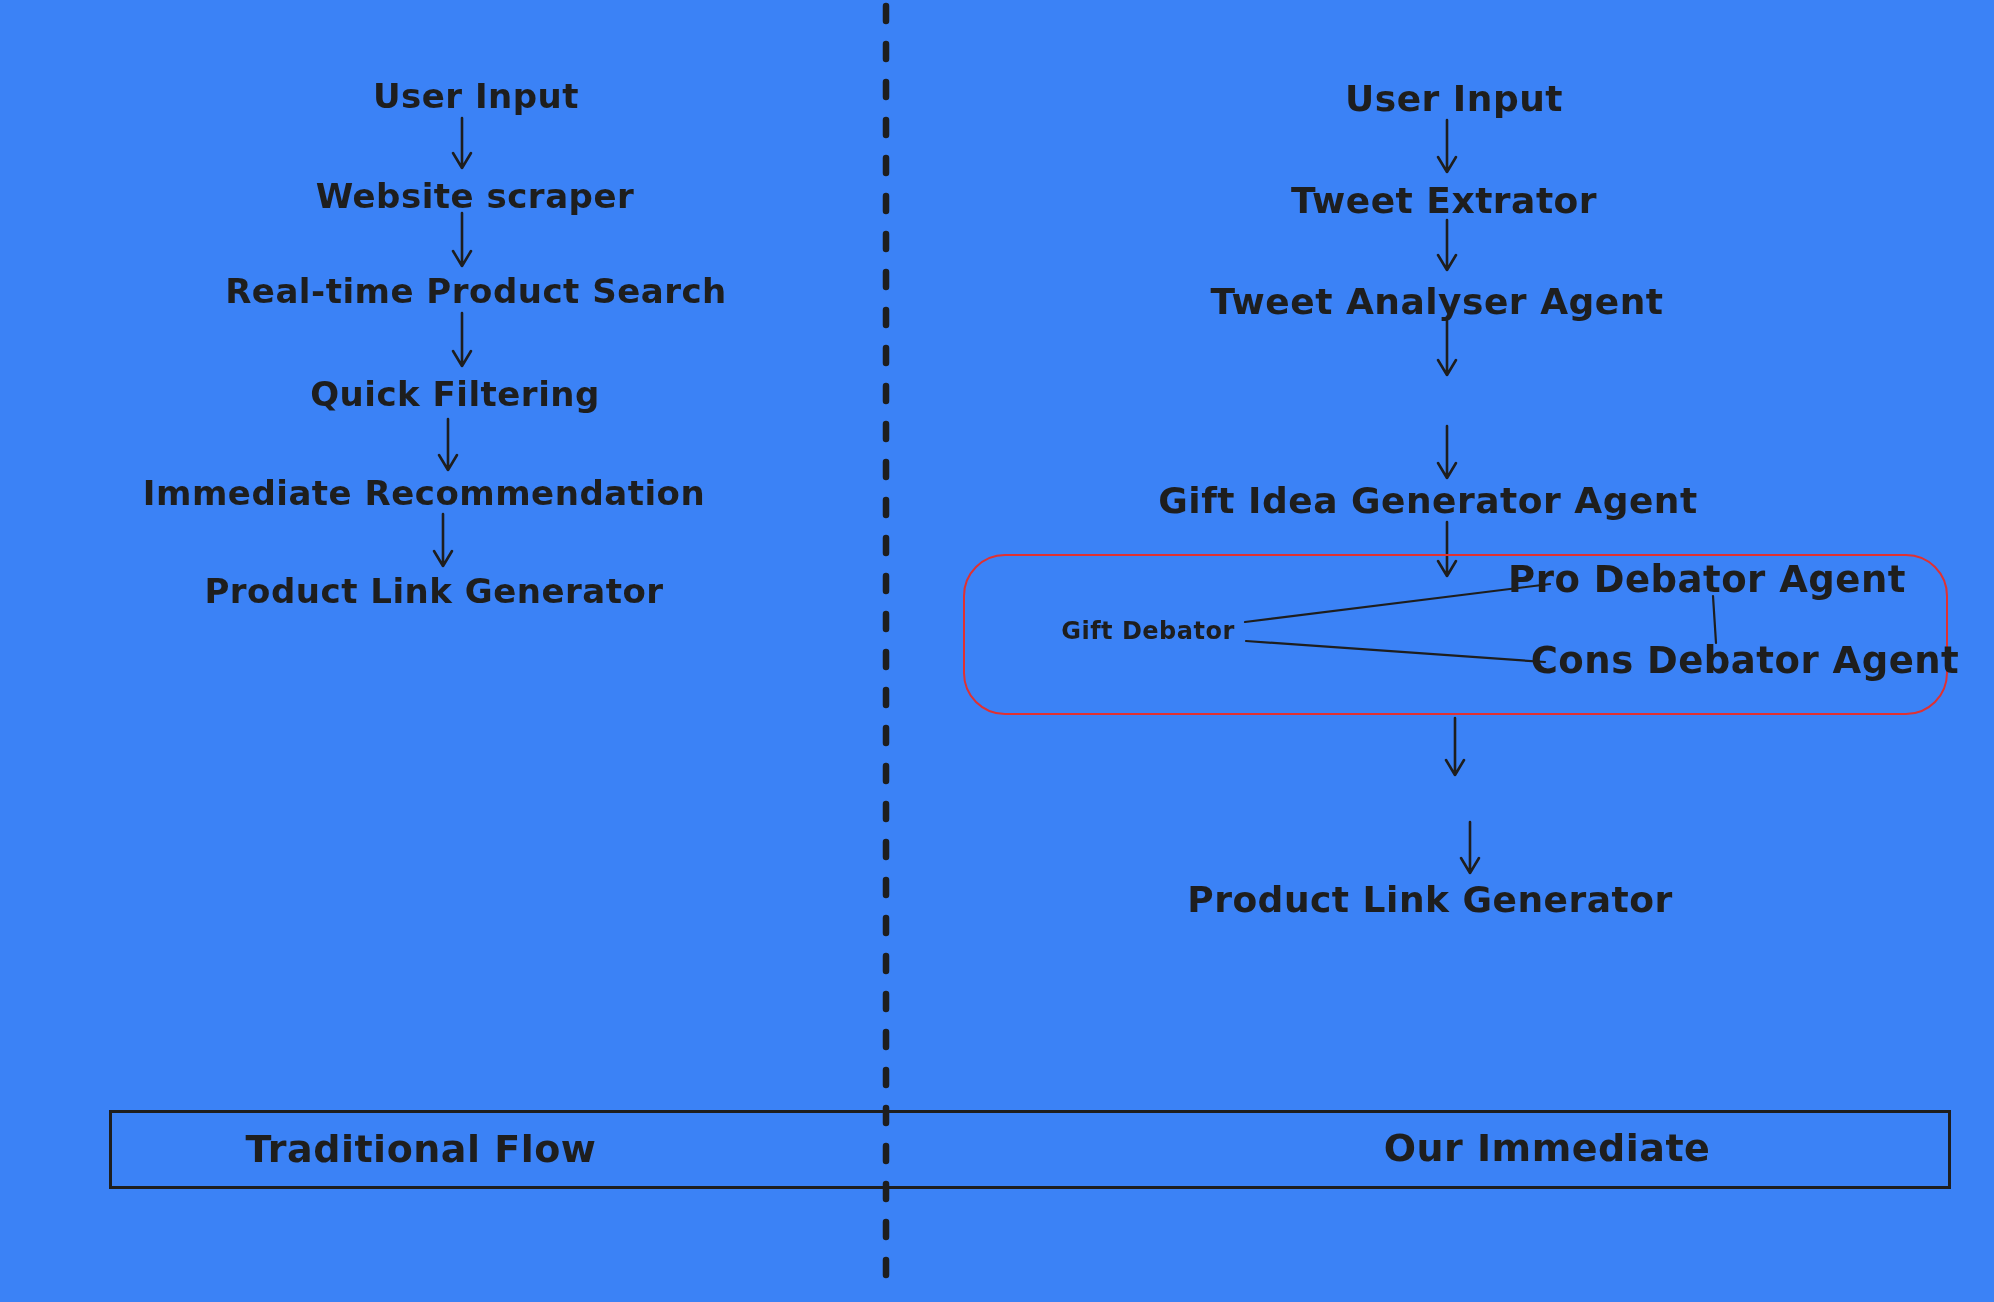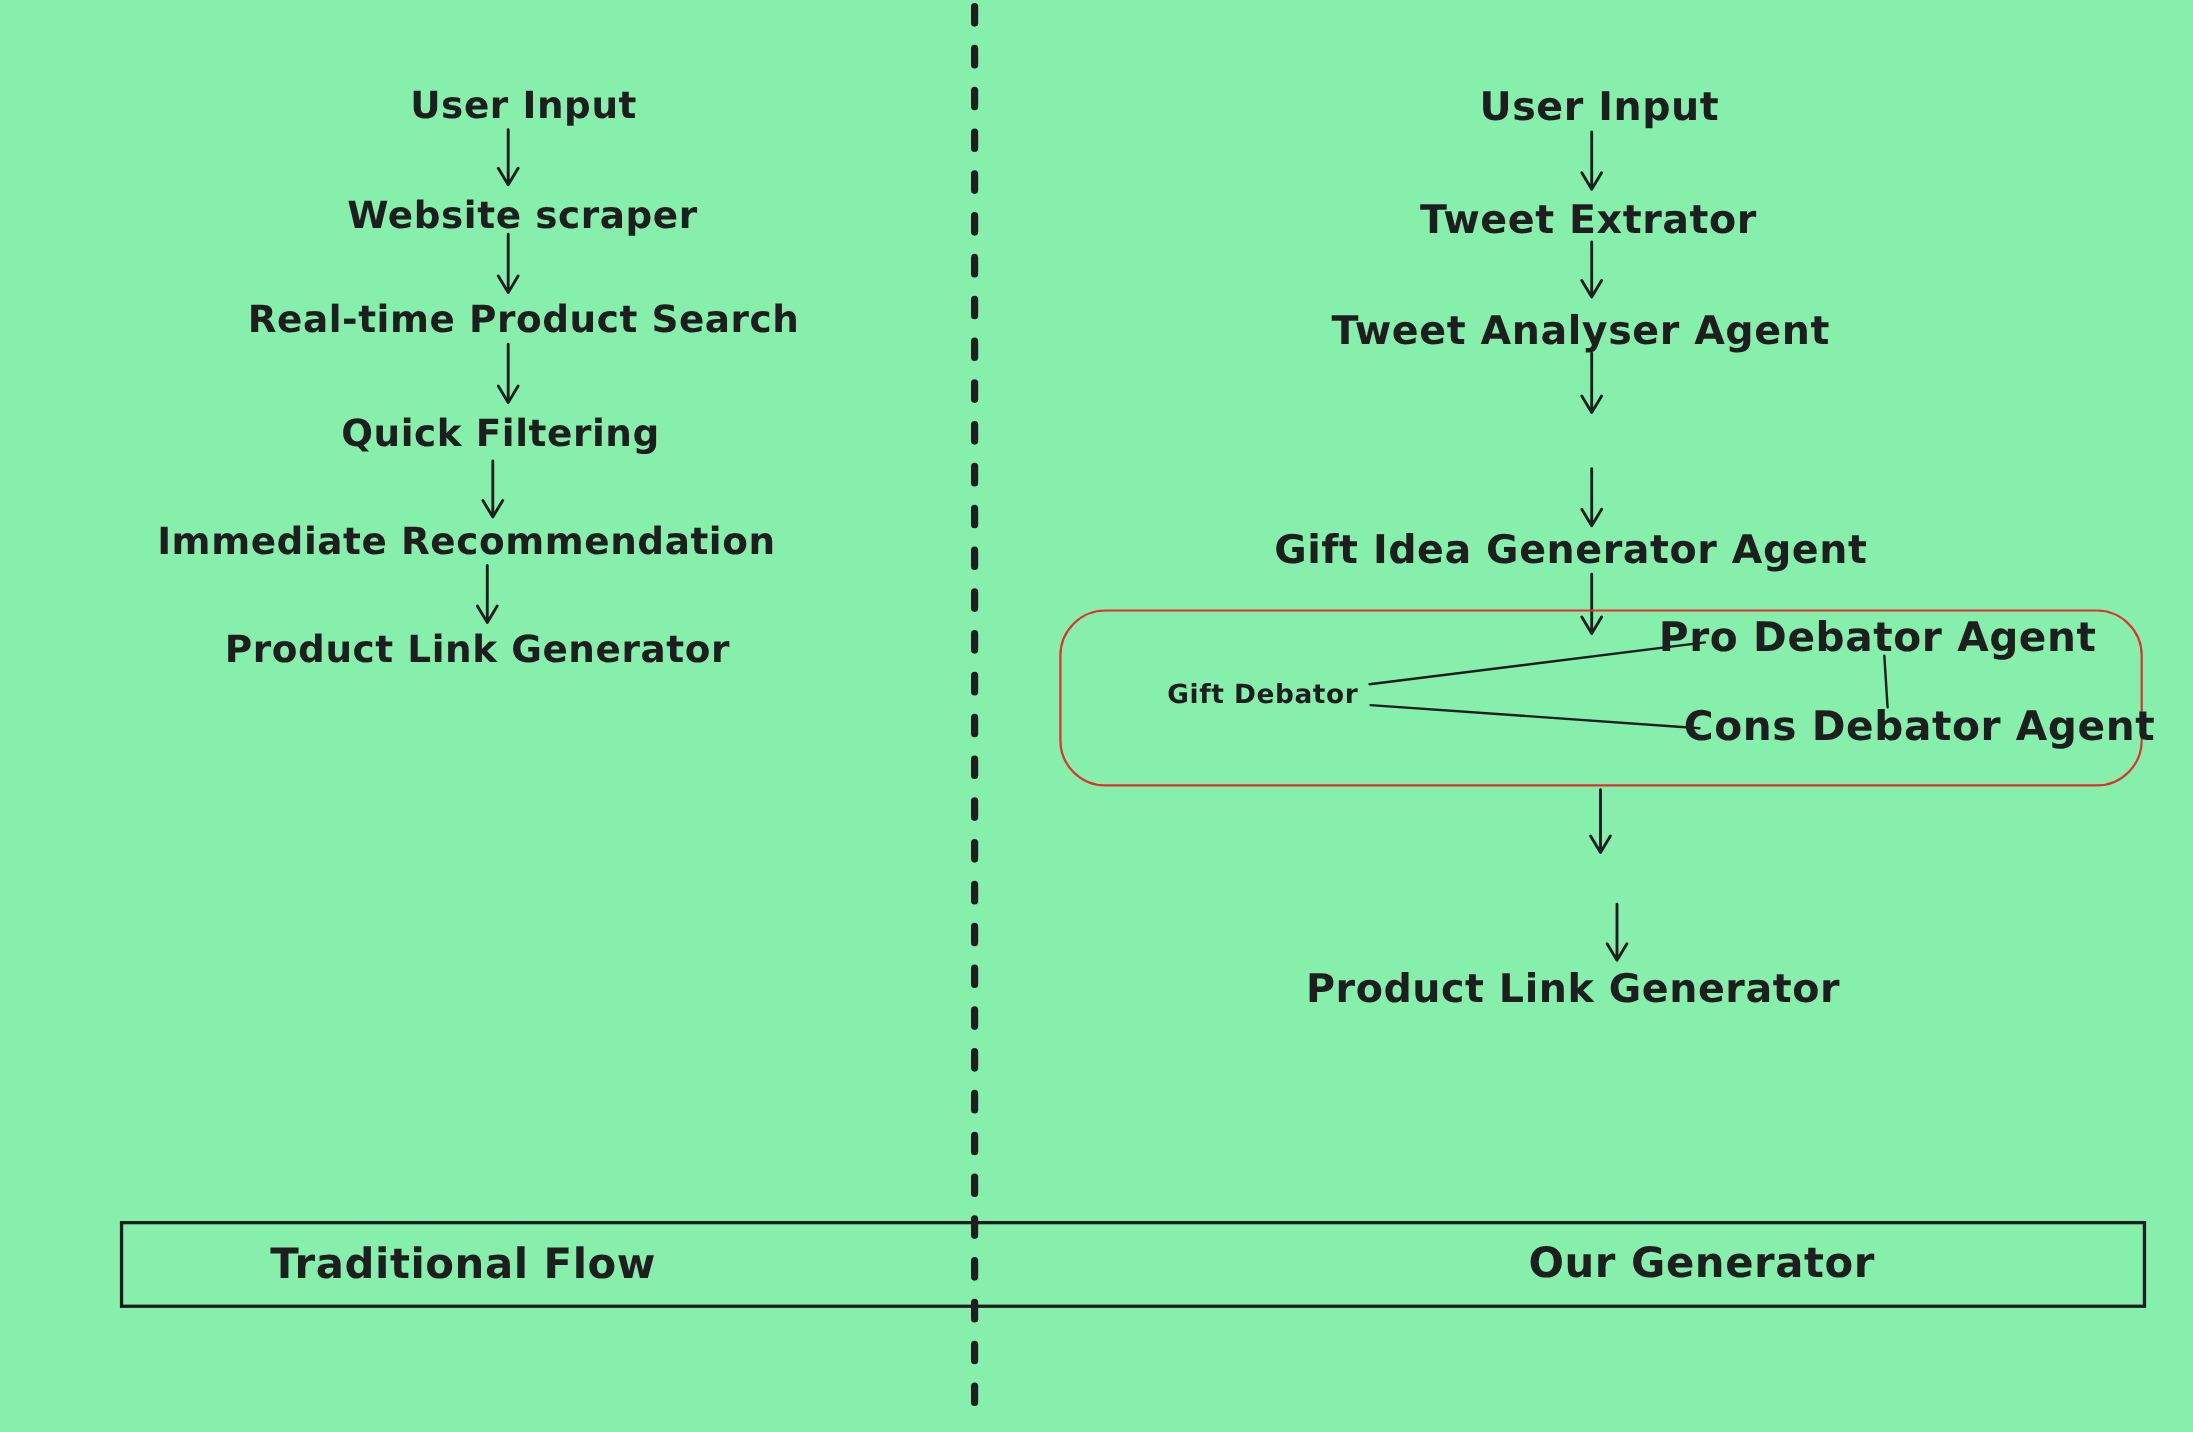--- a/index.html
+++ b/index.html
@@ -1,19 +1,19 @@
 <!DOCTYPE html>
 <html><head>
 <meta charset="utf-8">
 <style>
   html,body{margin:0;padding:0;background:#ffffff;}
   .canvas{
     position:relative;
     width:1994px;height:1302px;
-    background:#86efac;
+    background:#3b82f6;
     font-family:"DejaVu Sans", sans-serif;
     color:#1e1e1e;
     overflow:hidden;
   }
   .node{
     position:absolute;
     transform:translate(-50%,-50%);
     white-space:nowrap;
     font-weight:600;
     letter-spacing:0.5px;
@@ -86,15 +86,15 @@
   <div class="node f36" style="left:1428px;top:500px;">Gift Idea Generator Agent</div>
 
   <div class="node f32" style="left:1148px;top:631px;">Gift Debator</div>
   <div class="node f30" style="left:1707px;top:579px;">Pro Debator Agent</div>
   <div class="node f30" style="left:1745px;top:660px;">Cons Debator Agent</div>
 
   <div class="node f36" style="left:1430px;top:899px;">Product Link Generator</div>
 
   <div class="footer-box"></div>
   <div class="node f38" style="left:421px;top:1149px;">Traditional Flow</div>
-  <div class="node f38" style="left:1547px;top:1148px;">Our Generator</div>
+  <div class="node f38" style="left:1547px;top:1148px;">Our Immediate</div>
 
 </div>
 
 </body></html>

